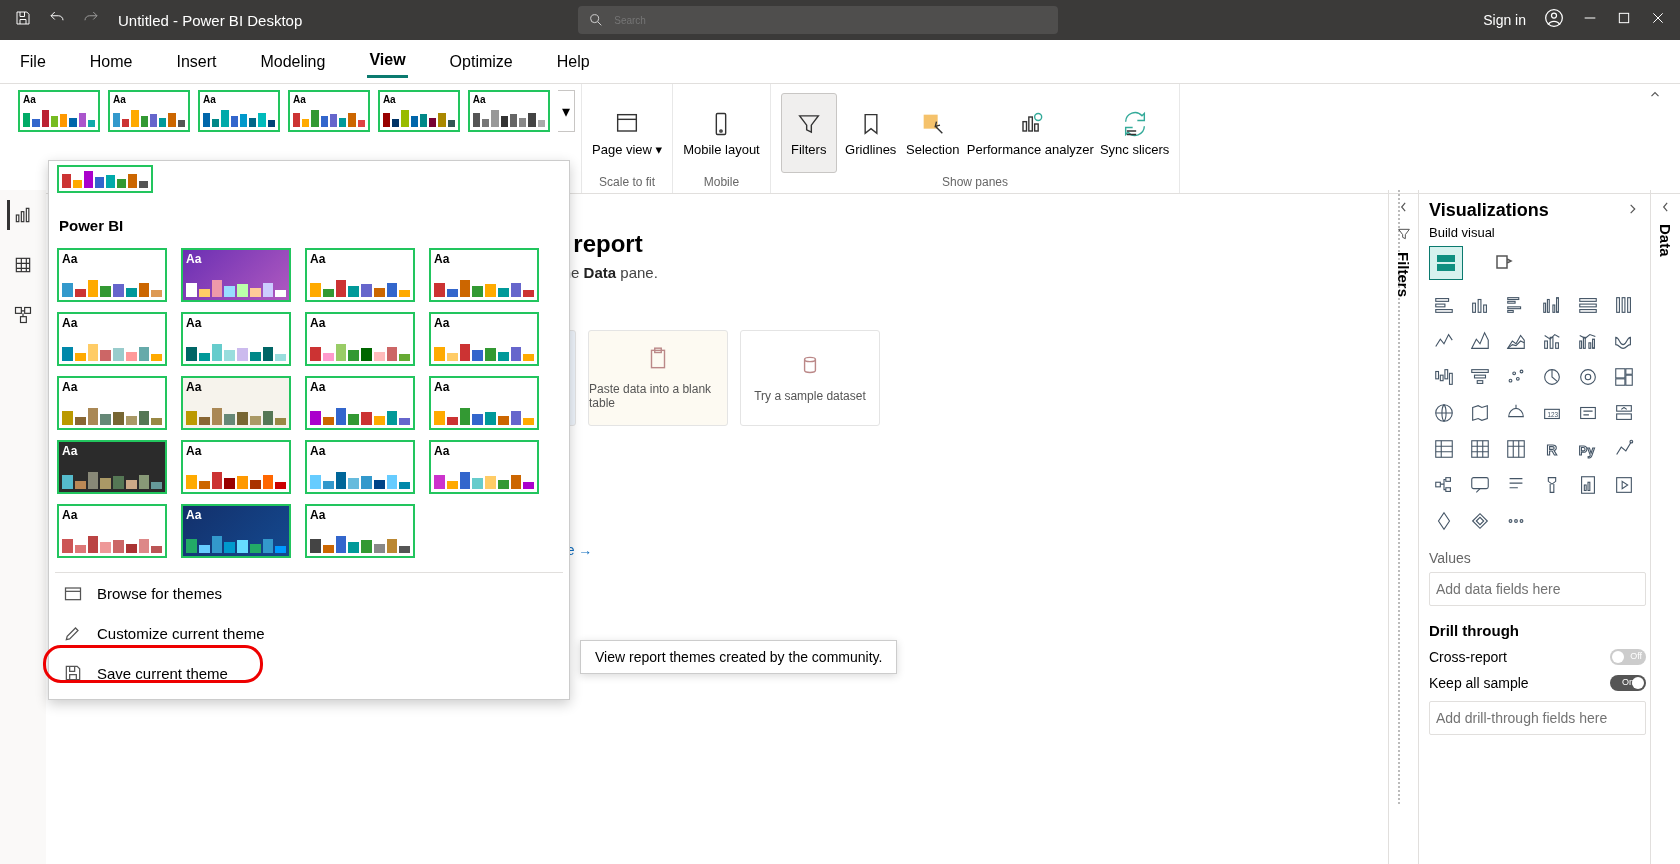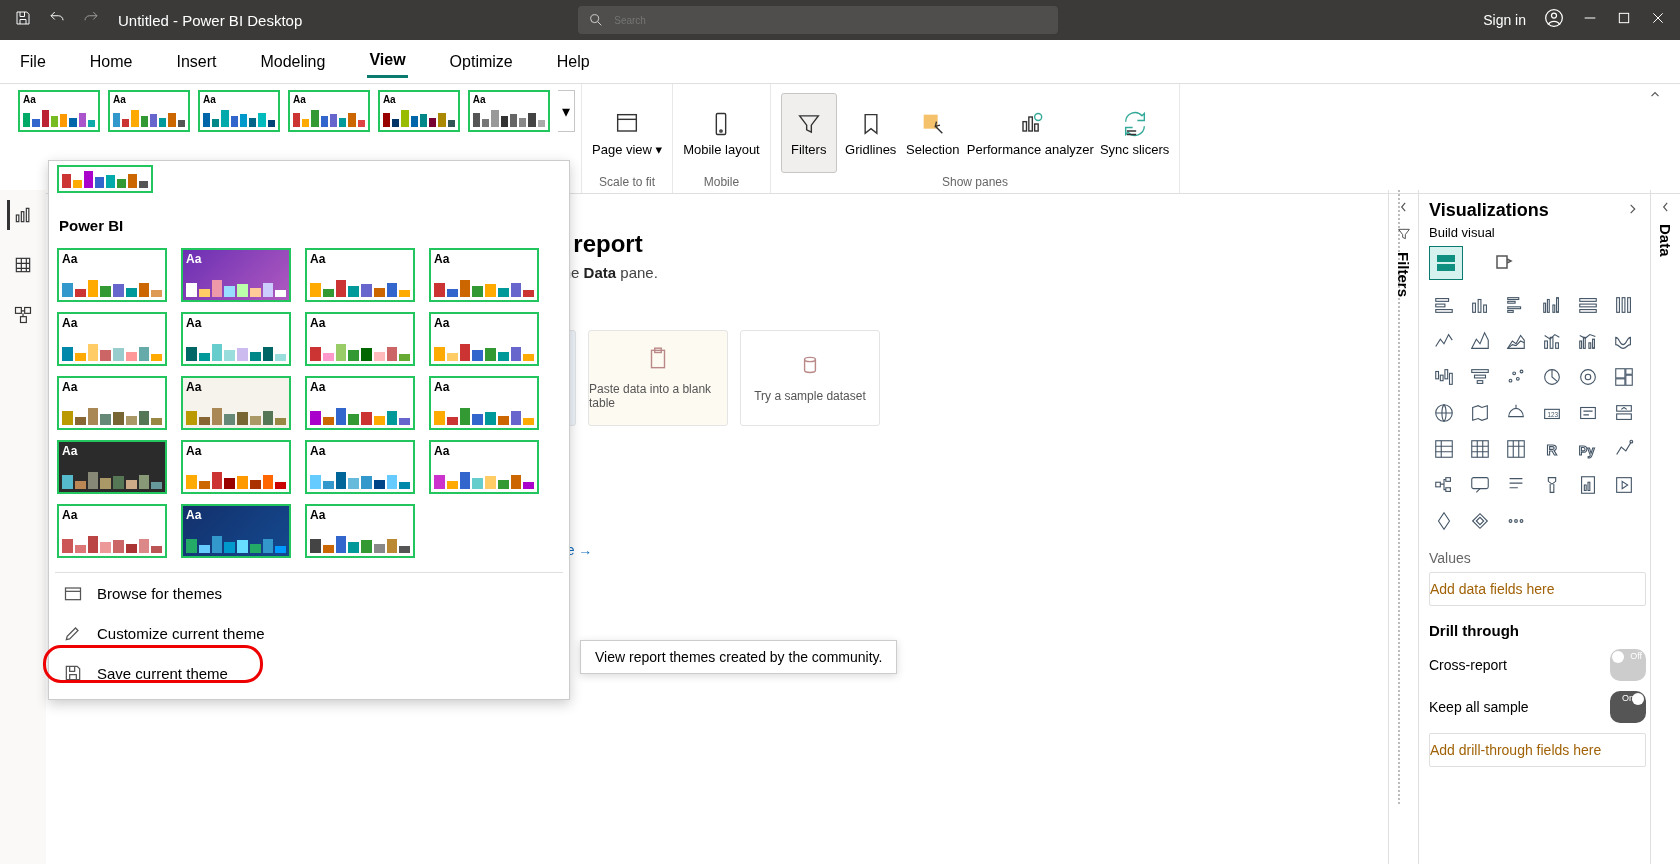--- a/index.html
+++ b/index.html
@@ -88,24 +88,24 @@
   .viz-pane .pane-head { display:flex; align-items:center; font-size:18px; font-weight:600; }
   .viz-pane .expand { margin-left:auto; margin-right:6px; }
   .viz-pane .sub { font-size:13px; margin-top:4px; margin-bottom:6px; }
   .viz-tabs { display:flex; gap:24px; margin-bottom:10px; }
   .viz-tab { width:34px; height:34px; display:flex; align-items:center; justify-content:center; cursor:pointer; }
   .viz-tab.active { background:#d6f2ee; border:1px solid #0b7a6f; }
   .viz-grid { display:grid; grid-template-columns:repeat(6, 30px); gap:6px; }
   .vicon { width:30px; height:30px; display:flex; align-items:center; justify-content:center; cursor:pointer; font-size:10px; }
   .vicon svg { width:22px; height:22px; stroke:#456; fill:none; stroke-width:1.2; }
   .section { font-size:14px; color:#666; margin-top:14px; }
-  .field-well { border:1px solid #e1dfdd; border-radius:2px; padding:8px 0; font-size:14px; color:#a16207; margin-top:6px; }
+  .field-well { border:1px solid #e1dfdd; border-radius:2px; padding:8px 6px; font-size:14px; color:#737373; margin-top:6px; }
   .drill-head { font-size:15px; font-weight:600; margin-top:16px; }
   .toggle-row { display:flex; align-items:center; justify-content:space-between; font-size:14px; margin-top:10px; }
-  .toggle { width:36px; height:32px; background:#ccc; border-radius:10px; position:relative; }
+  .toggle { width:36px; height:16px; background:#ccc; border-radius:10px; position:relative; }
   .toggle::after { content:''; position:absolute; width:12px; height:12px; background:#fff; border-radius:50%; top:2px; left:2px; }
   .toggle.on { background:#555; }
   .toggle.on::after { left:22px; }
   .toggle .tlabel { position:absolute; font-size:9px; color:#fff; top:2px; }
 
 </style>
 </head>
 <body>
 
 <div class="titlebar">

